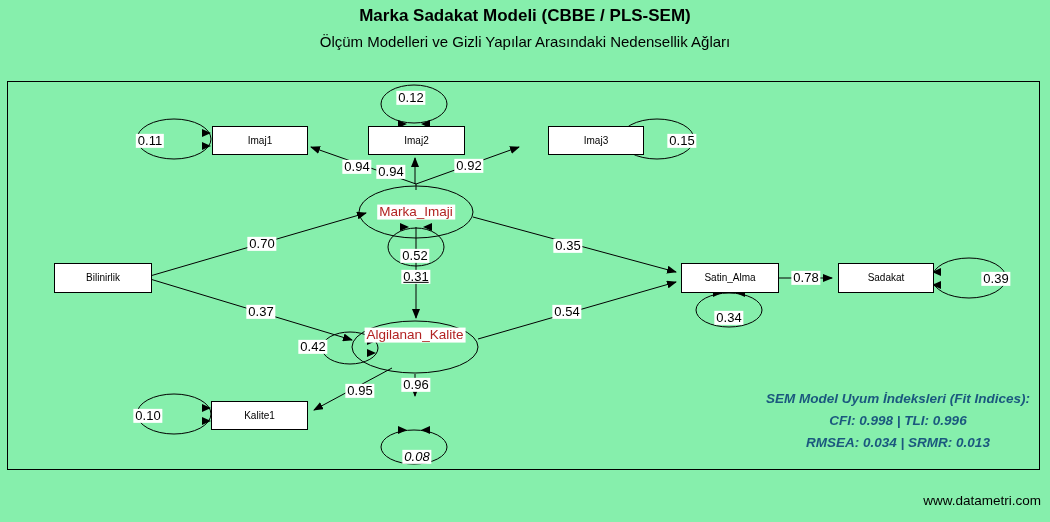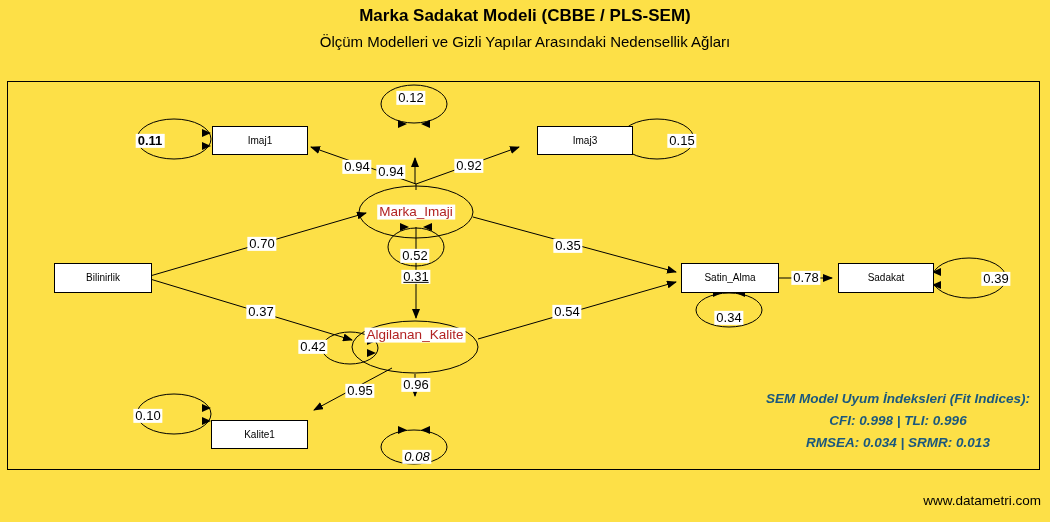--- a/index.html
+++ b/index.html
@@ -1,17 +1,17 @@
 <!DOCTYPE html>
 <html><head>
 <meta charset="utf-8">
 <style>
   html,body { margin:0; padding:0; background:#fff; }
   .canvas {
-    position:relative; width:1050px; height:522px; background:#fde047;
+    position:relative; width:1050px; height:522px; background:#86efac;
     font-family:"Liberation Sans", sans-serif; color:#000; overflow:hidden;
   }
   .title {
     position:absolute; top:6px; left:0; width:100%; text-align:center;
     font-size:17px; font-weight:bold;
   }
   .subtitle {
     position:absolute; top:33px; left:0; width:100%; text-align:center;
     font-size:15px;
   }
@@ -108,42 +108,43 @@
       <polygon points="398,426 407,430 398,434"></polygon>
       <polygon points="430,426 421,430 430,434"></polygon>
       <polygon points="400,223 409,227 400,231"></polygon>
       <polygon points="432,223 423,227 432,231"></polygon>
       <polygon points="367,337 376,341 367,345"></polygon>
       <polygon points="367,349 376,353 367,357"></polygon>
     </g>
   </svg>
 
   <div class="box" style="left:212px;top:126px;width:94px;height:27px;">Imaj1</div>
-  <div class="box" style="left:537px;top:126px;width:94px;height:27px;">Imaj3</div>
+  <div class="box" style="left:368px;top:126px;width:95px;height:27px;">Imaj2</div>
+  <div class="box" style="left:548px;top:126px;width:94px;height:27px;">Imaj3</div>
   <div class="box" style="left:54px;top:263px;width:96px;height:28px;">Bilinirlik</div>
   <div class="box" style="left:681px;top:263px;width:96px;height:28px;">Satin_Alma</div>
   <div class="box" style="left:838px;top:263px;width:94px;height:28px;">Sadakat</div>
-  <div class="box" style="left:211px;top:420px;width:95px;height:27px;text-align:right;">Kalite1</div>
+  <div class="box" style="left:211px;top:401px;width:95px;height:27px;text-align:right;">Kalite1</div>
 
   <div class="latent-lbl" style="left:416px;top:212px;">Marka_Imaji</div>
   <div class="latent-lbl" style="left:415px;top:335px;">Algilanan_Kalite</div>
 
   <div class="lbl" style="left:357px;top:167px;">0.94</div>
   <div class="lbl" style="left:391px;top:172px;">0.94</div>
   <div class="lbl" style="left:469px;top:166px;">0.92</div>
   <div class="lbl" style="left:262px;top:244px;">0.70</div>
   <div class="lbl" style="left:261px;top:312px;">0.37</div>
   <div class="lbl" style="left:568px;top:246px;">0.35</div>
   <div class="lbl" style="left:567px;top:312px;">0.54</div>
   <div class="lbl" style="left:416px;top:277px;text-decoration:underline;">0.31</div>
   <div class="lbl" style="left:806px;top:278px;">0.78</div>
   <div class="lbl" style="left:360px;top:391px;">0.95</div>
   <div class="lbl" style="left:416px;top:385px;">0.96</div>
 
-  <div class="lbl" style="left:150px;top:141px;font-weight:bold;">0.11</div>
+  <div class="lbl" style="left:150px;top:141px;">0.11</div>
   <div class="lbl" style="left:411px;top:98px;">0.12</div>
   <div class="lbl" style="left:682px;top:141px;">0.15</div>
   <div class="lbl" style="left:415px;top:256px;">0.52</div>
   <div class="lbl" style="left:313px;top:347px;">0.42</div>
   <div class="lbl" style="left:729px;top:318px;">0.34</div>
   <div class="lbl" style="left:996px;top:279px;">0.39</div>
   <div class="lbl" style="left:148px;top:416px;">0.10</div>
   <div class="lbl" style="left:417px;top:457px;font-style:italic;">0.08</div>
 
   <div class="fit">

